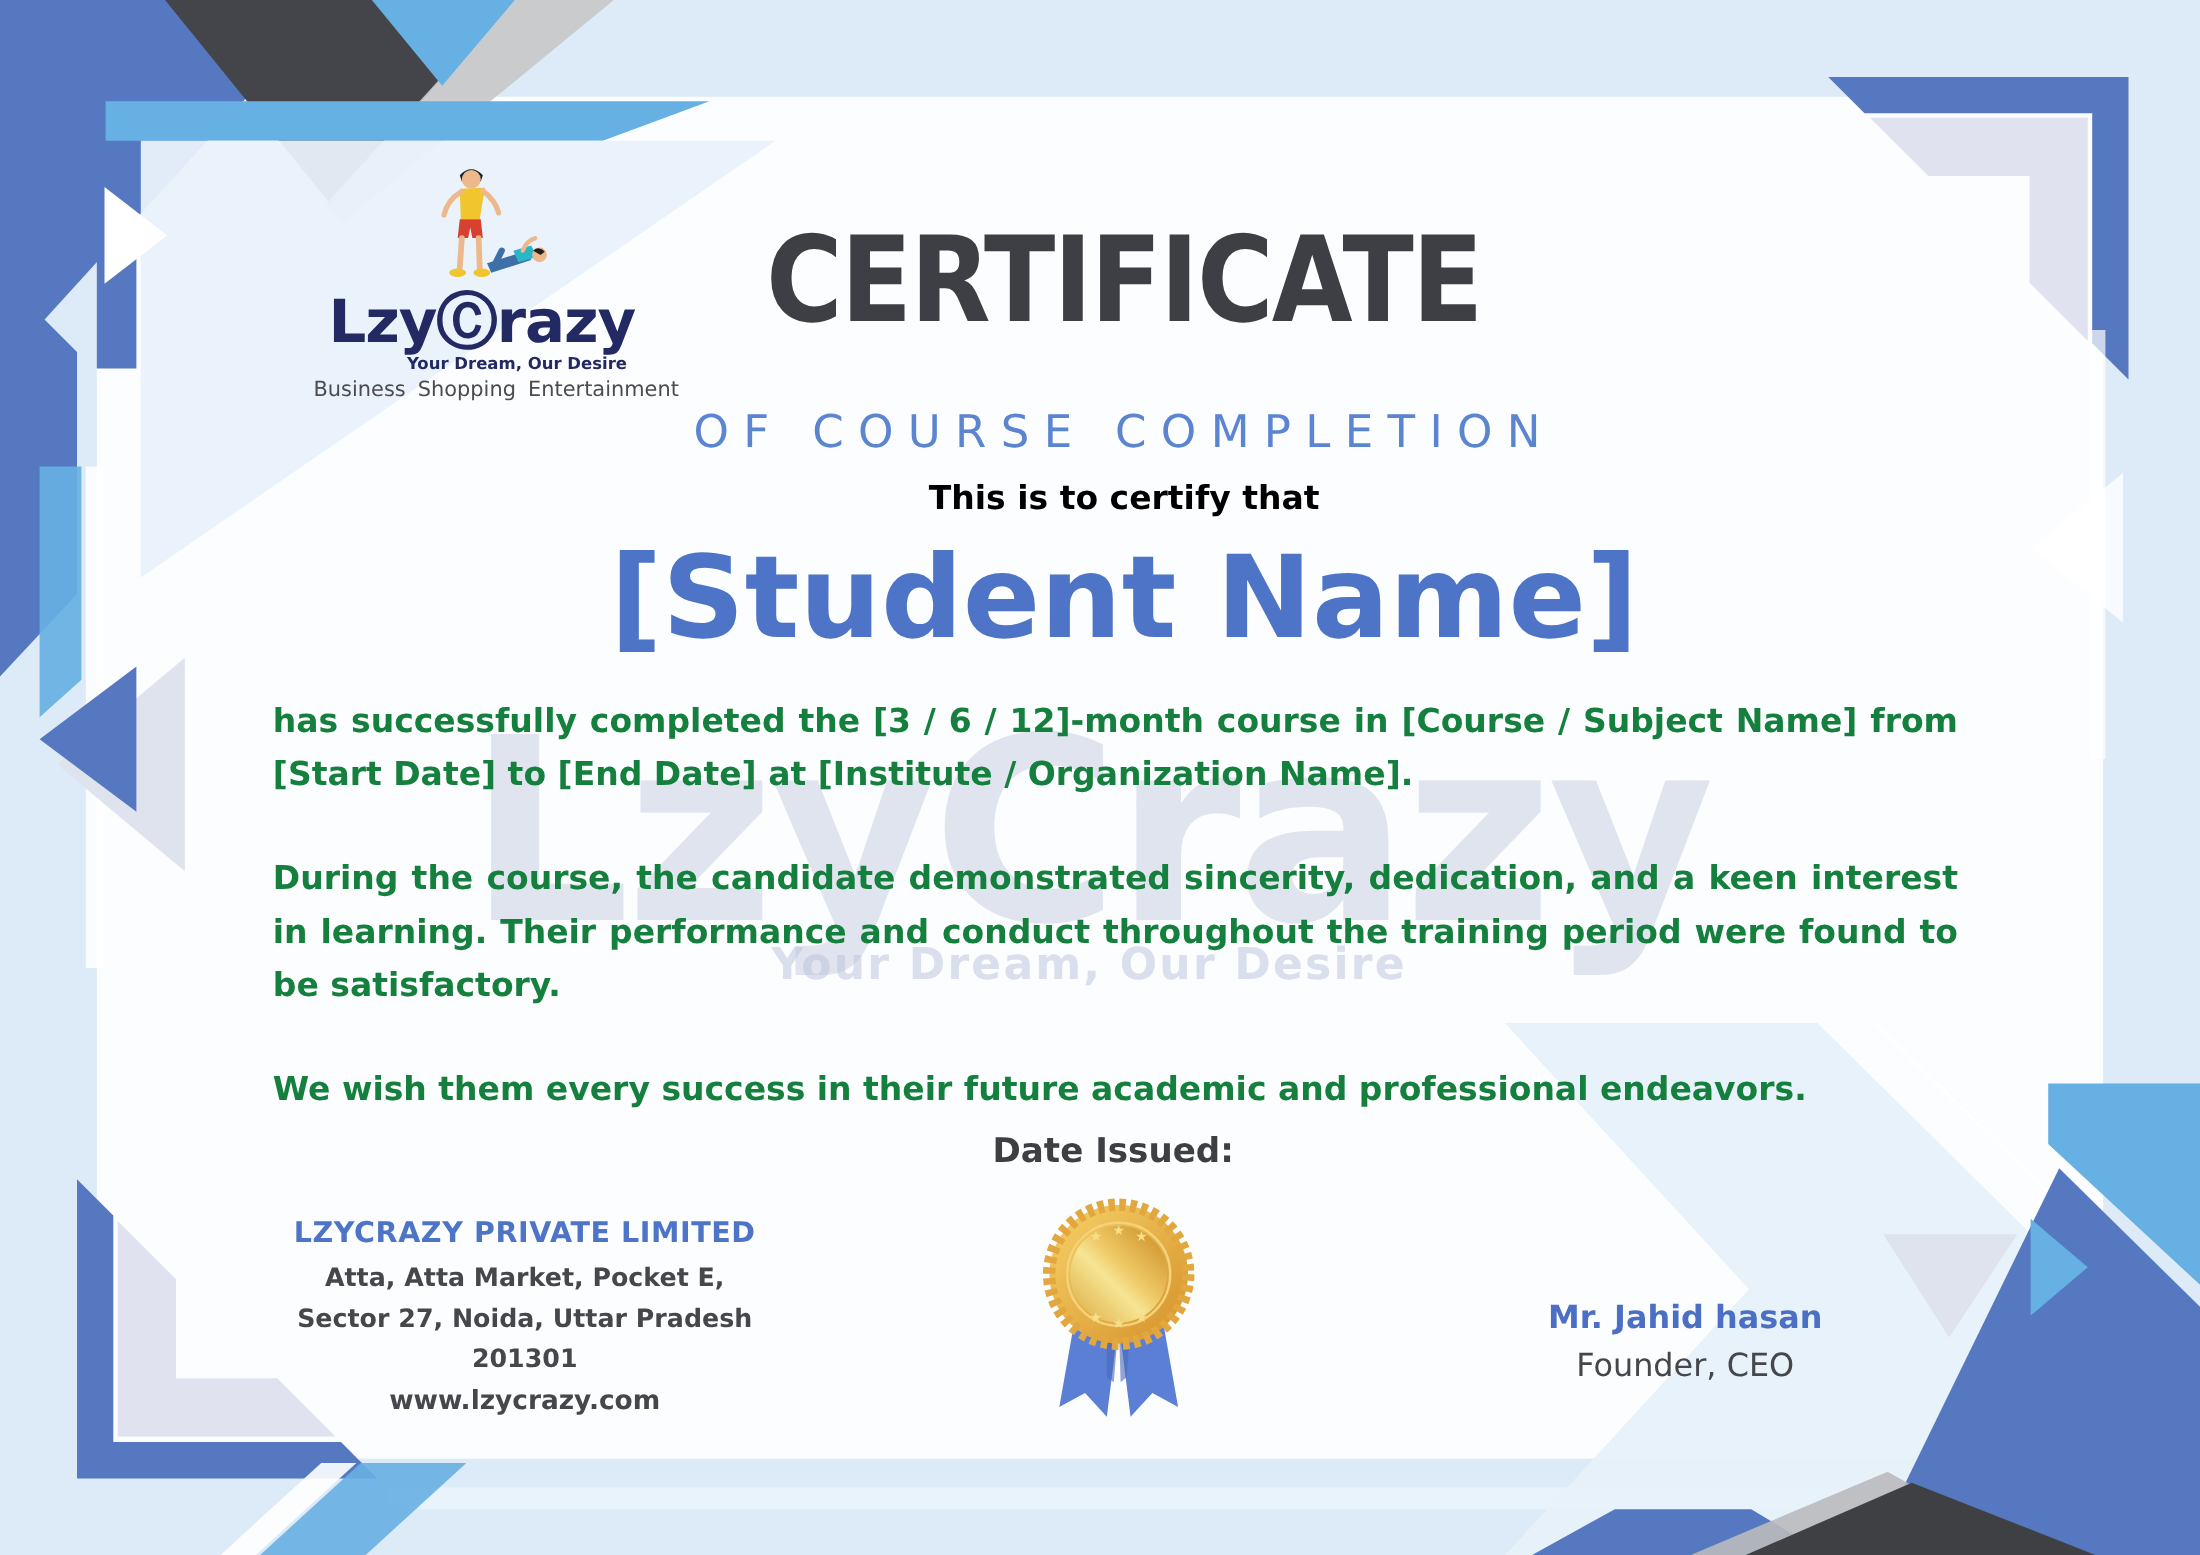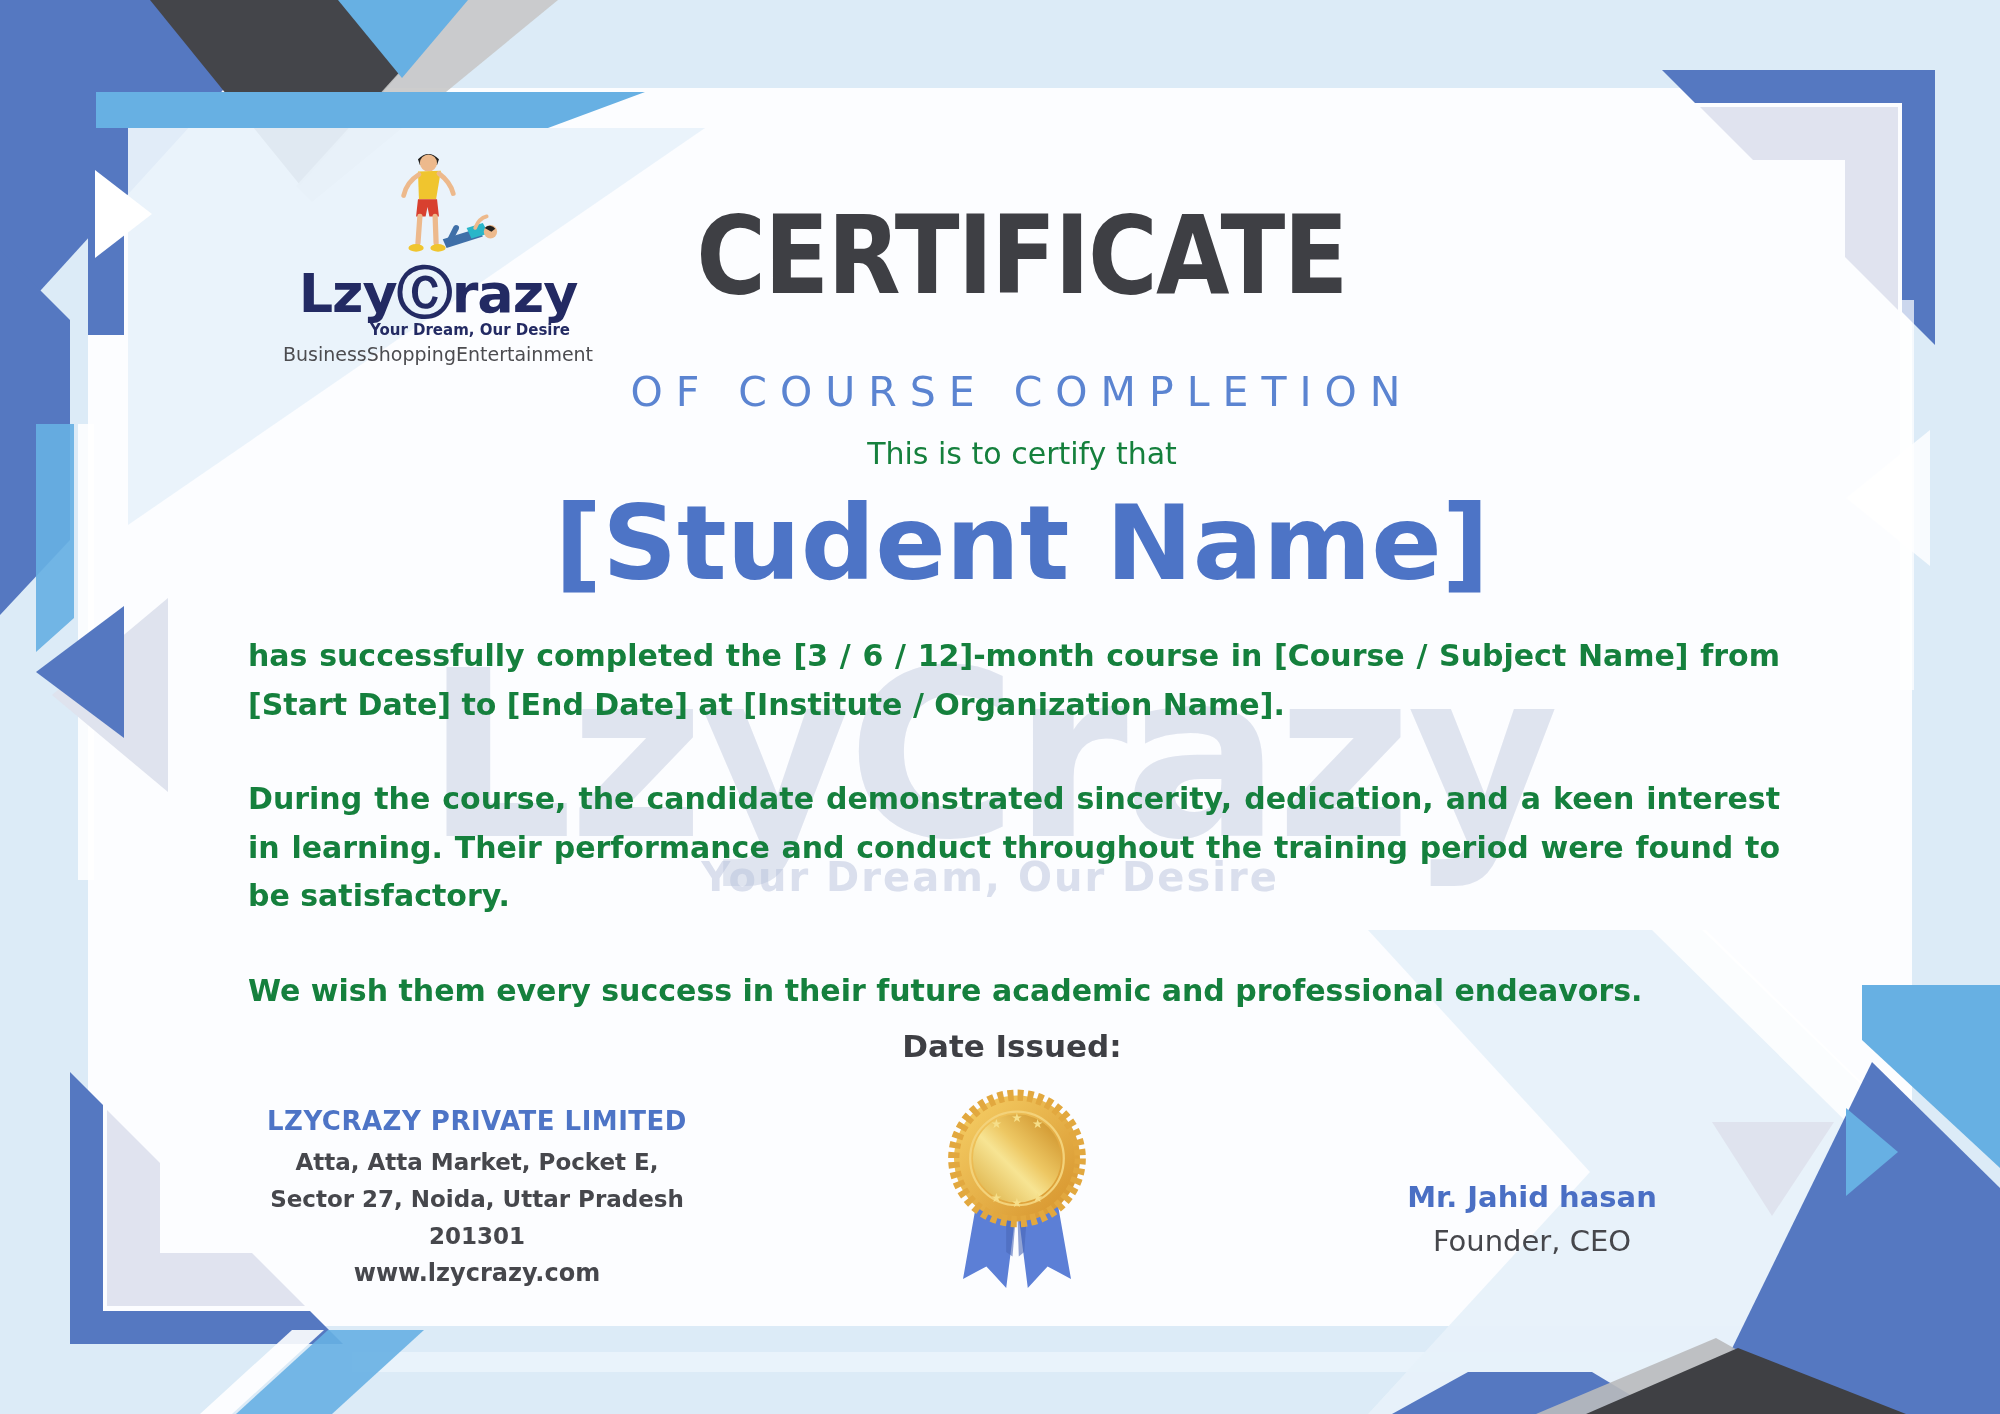--- a/index.html
+++ b/index.html
@@ -15,30 +15,30 @@
   .watermark .wm-sub{font-size:40px;font-weight:bold;color:rgba(183,194,220,0.5);
              margin-top:-18px;letter-spacing:2px;}
 
   .content{position:absolute;left:12px;top:0;width:2000px;height:1414px;z-index:2;border-radius:12px;}
 
   .logo{position:absolute;left:258px;top:146px;width:336px;text-align:center;}
   .logo-figure{display:block;margin:0 auto;}
   .logo-word{font-size:54px;font-weight:bold;color:#232a63;letter-spacing:-1px;line-height:1.05;}
   .logo-word .cmark{font-size:56px;}
   .logo-tagline{font-size:15px;font-weight:bold;color:#232a63;padding-left:64px;margin-top:-2px;}
-  .logo-cats{display:flex;justify-content:center;width:306px;margin:4px auto 0;
-             font-size:19px;color:#4c4c50;}
+  .logo-cats{display:flex;justify-content:flex-start;width:306px;margin:4px auto 0;
+             font-size:19px;color:#4c4c50;gap:11px;}
 
   .title{position:absolute;left:580px;top:202px;width:860px;text-align:center;
          font-size:108px;font-weight:bold;color:#3e3f44;line-height:1;}
   .title span{display:inline-block;transform:scaleX(0.88);transform-origin:center;letter-spacing:-2px;}
   .subtitle{position:absolute;left:580px;top:352px;width:860px;text-align:center;
             font-size:41px;color:#5b84d1;letter-spacing:13px;margin-top:16px;}
   .certify{position:absolute;left:580px;top:436px;width:860px;text-align:center;
-           font-size:30px;font-weight:normal;color:#15803d;}
+           font-size:30px;font-weight:bold;color:#000000;}
   .student{position:absolute;left:290px;top:486px;width:1440px;text-align:center;
            font-size:104px;font-weight:bold;color:#4d74c6;line-height:1.1;}
 
   .bodytext{position:absolute;left:236px;top:632px;width:1532px;color:#15803d;
             font-size:30px;font-weight:bold;line-height:1.62;text-align:justify;}
   .bodytext p{margin:0 0 46px 0;}
   .bodytext p:last-child{text-align:left;}
 
   .date-issued{position:absolute;left:600px;top:1028px;width:800px;text-align:center;
                font-size:31px;font-weight:bold;color:#3e3f44;}

